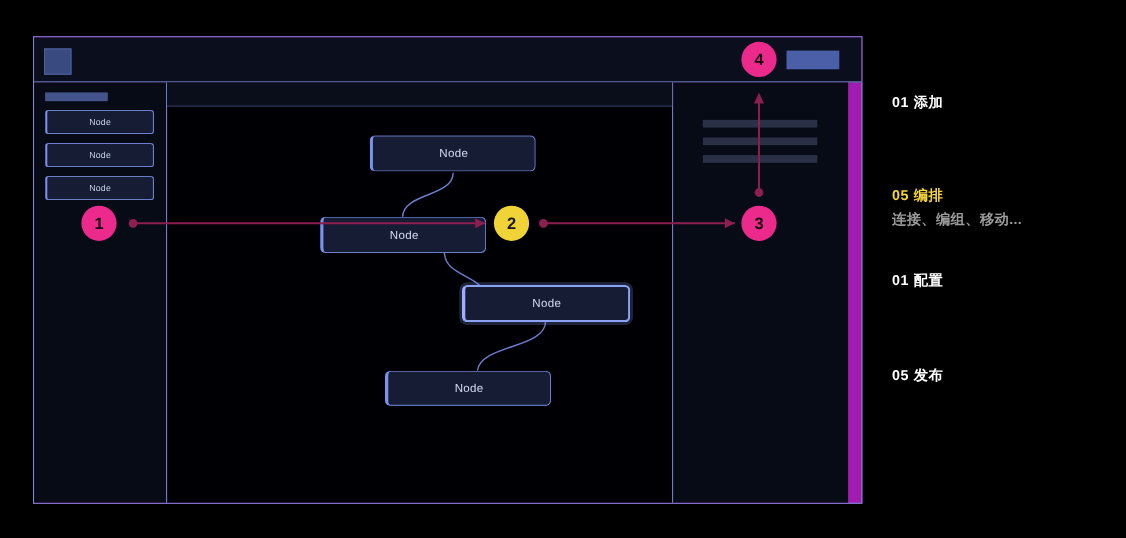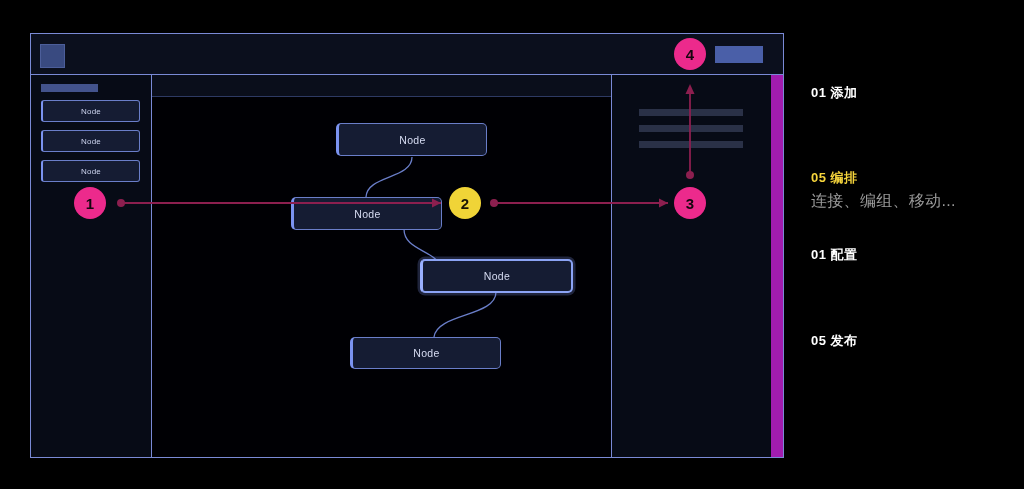--- a/index.html
+++ b/index.html
@@ -119,21 +119,21 @@
 
   
   .legend{position:absolute;left:811px;top:85px;width:200px;}
   .legend-item{margin-bottom:0;}
   .legend-head{
     font-size:13px;font-weight:bold;color:#ffffff;letter-spacing:.5px;
     line-height:1.25;
   }
   .legend-head.active{color:#f5d43c;}
   .legend-sub{
-    font-size:16px;color:#9a9a9a;margin-top:5px;letter-spacing:.3px;
+    font-size:13px;color:#9a9a9a;margin-top:5px;letter-spacing:.3px;font-weight:bold;
   }
   .li-1{position:absolute;left:0;top:0;}
   .li-2{position:absolute;left:0;top:85px;}
   .li-3{position:absolute;left:0;top:162px;}
   .li-4{position:absolute;left:0;top:248px;}
 </style>
 </head>
 <body>
 
 <div class="stage">

